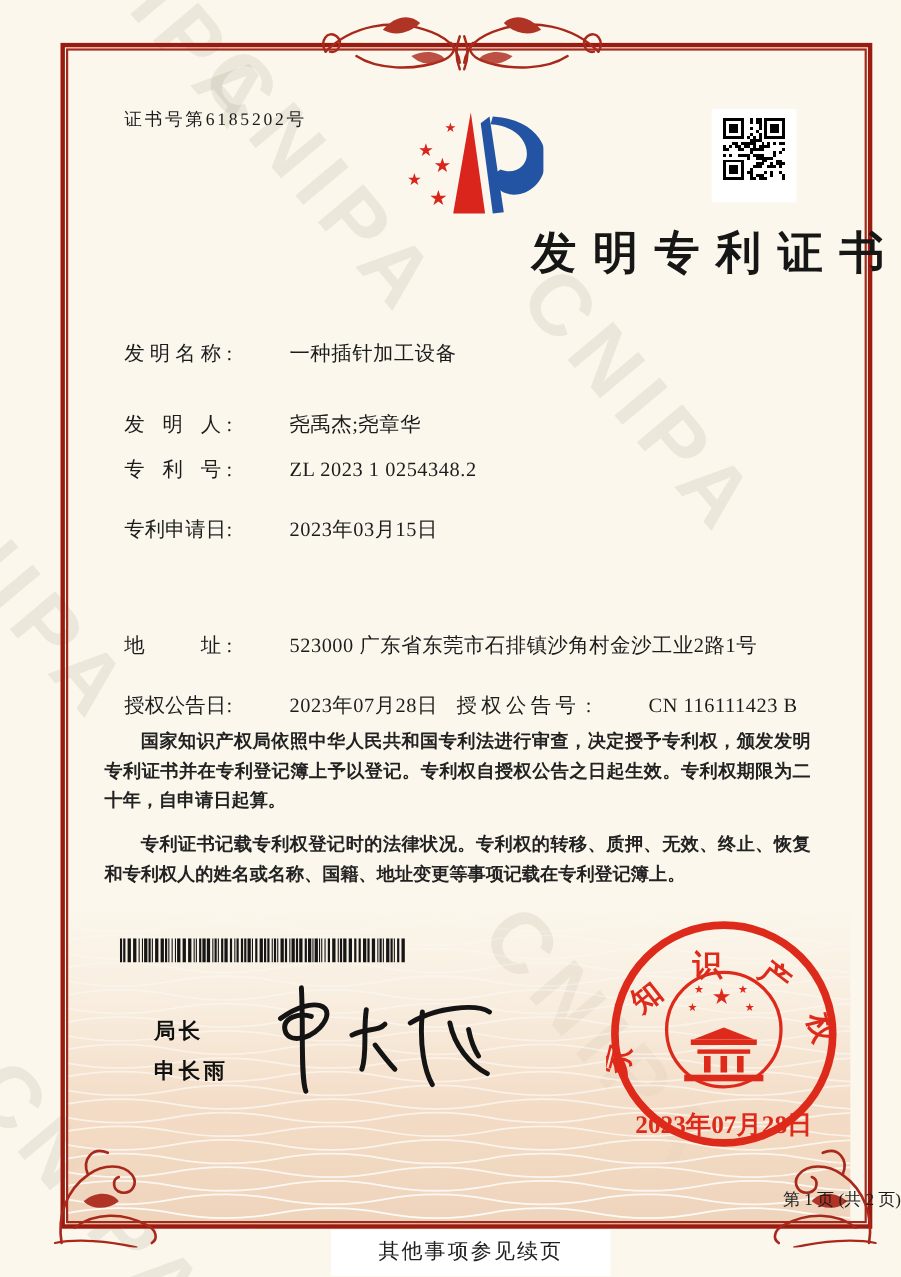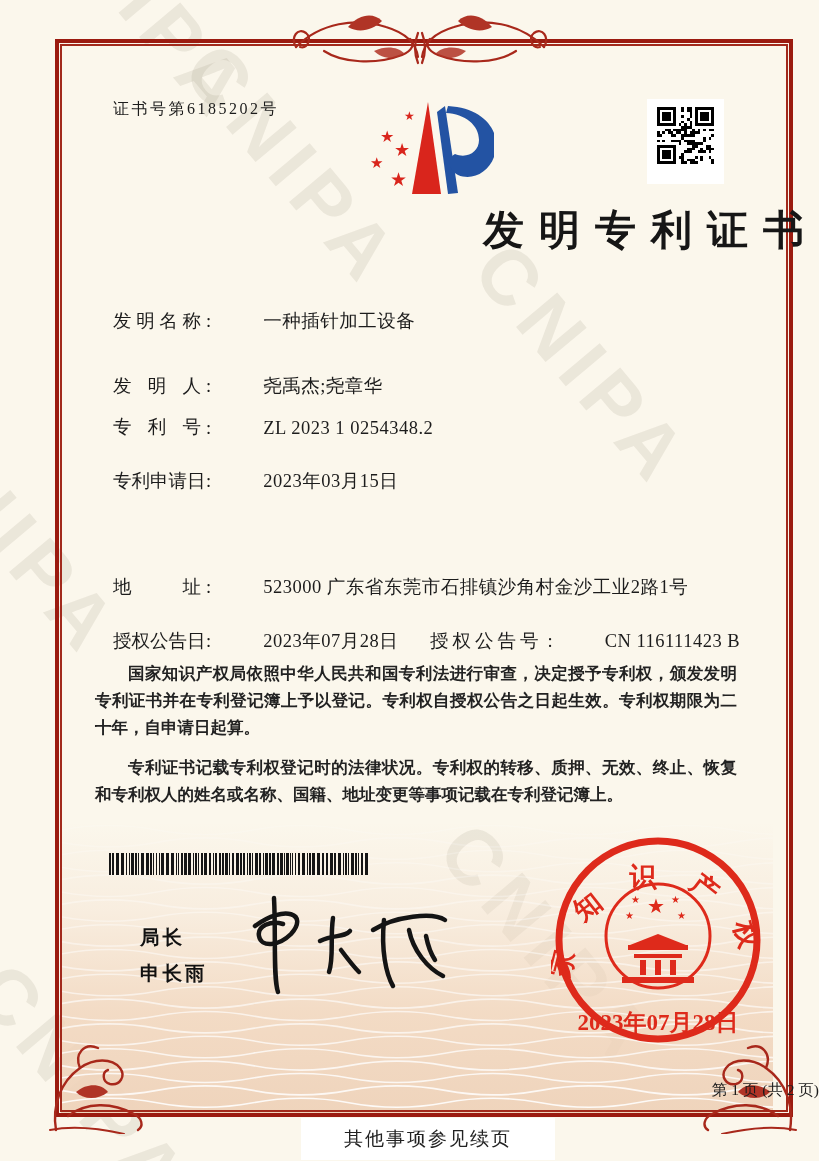--- a/index.html
+++ b/index.html
@@ -27,35 +27,35 @@
   .cert-no{position:absolute;left:113px;top:99px;font-size:16px;letter-spacing:2.5px;z-index:5;}
   .logo{position:absolute;left:344px;top:100px;z-index:5;}
   .qr-patch{position:absolute;left:647px;top:99px;width:77px;height:85px;background:#fff;z-index:5;}
   .qr-patch svg{position:absolute;left:10px;top:8px;}
   .title{position:absolute;left:0;top:203px;width:819px;text-align:right;font-size:41px;
          font-weight:700;letter-spacing:15px;color:#161616;z-index:5;}
   .field-row{position:absolute;left:113px;font-size:18.5px;z-index:5;white-space:nowrap;}
   .flabel{display:inline-block;width:88px;text-align:justify;text-align-last:justify;vertical-align:bottom;}
   .fcolon{display:inline-block;margin:0 8px 0 5px;}
   .fvalue{letter-spacing:0.5px;margin-left:44px;}
-  .grant-pair{position:absolute;left:317px;top:0;}
+  .grant-pair{position:absolute;left:302px;top:0;}
   .grant-pair .glabel{letter-spacing:4px;}
   .paragraphs{position:absolute;left:95px;top:660px;width:654px;z-index:5;
         font-size:16.5px;line-height:27px;color:#222;}
   .paragraphs p{margin:0 12px 13px 0;text-indent:2em;text-align:justify;font-weight:bold;}
   .barcode{position:absolute;left:109px;top:853px;z-index:5;}
   .comm{position:absolute;left:140px;z-index:5;font-family:"Liberation Sans","DejaVu Sans",sans-serif;
         font-weight:600;font-size:19.5px;letter-spacing:3px;color:#111;}
   .comm-title{top:924px;font-family:Liberation Serif, serif;}
   .comm-name{top:960px;}
   .signature{position:absolute;left:237px;top:886px;z-index:5;}
   .seal{position:absolute;left:551px;top:833px;width:214px;height:214px;z-index:6;}
   .page-info{position:absolute;left:0;top:1080px;width:819px;text-align:right;font-size:15.5px;z-index:5;}
   .cont-box{position:absolute;left:301px;top:1118px;width:254px;height:42px;background:#fff;z-index:7;
-        text-align:center;line-height:42px;font-size:19px;letter-spacing:2px;color:#222;}
+        text-align:center;line-height:42px;font-size:19px;letter-spacing:2px;color:#222;font-family:Liberation Mono, monospace;}
 </style>
 </head>
 <body>
 
 <div class="page">
 
   <div class="wm" style="left:-10px;top:-25px">CNIPA</div>
   <div class="wm" style="left:140px;top:140px">CNIPA</div>
   <div class="wm" style="left:430px;top:340px">CNIPA</div>
   <div class="wm" style="left:-140px;top:510px">CNIPA</div>

